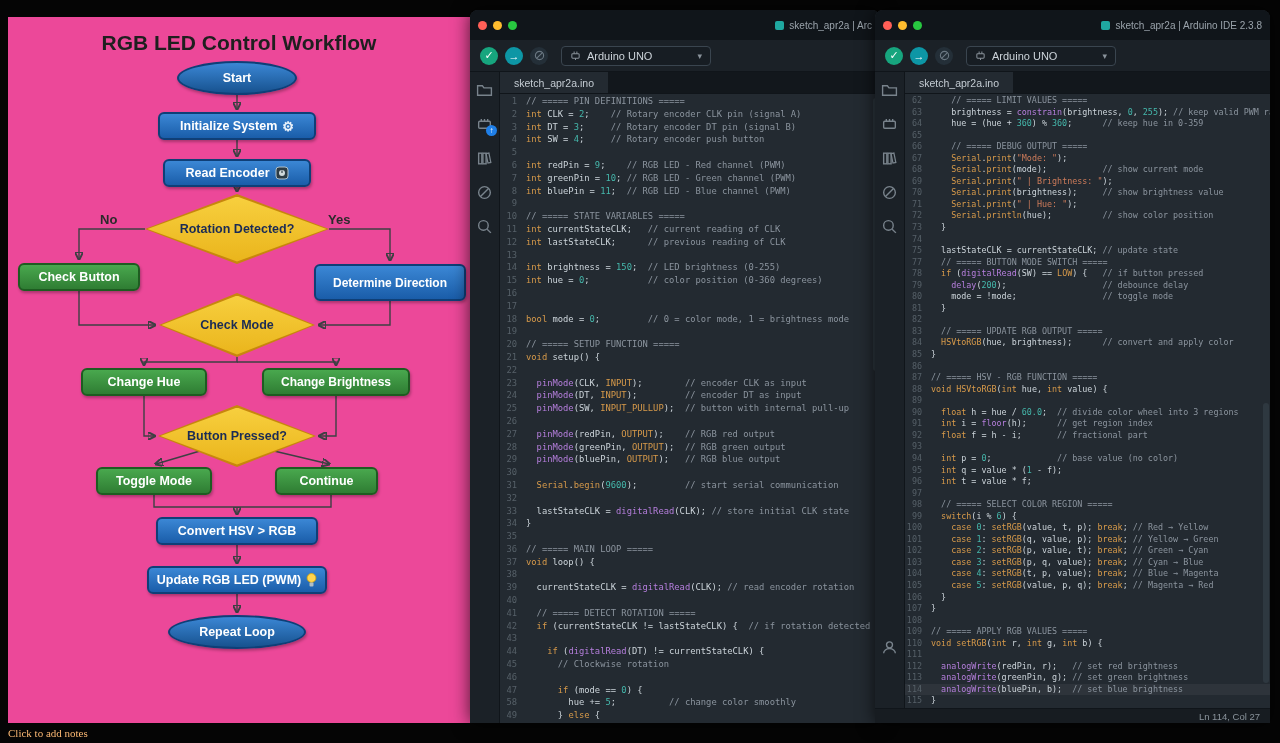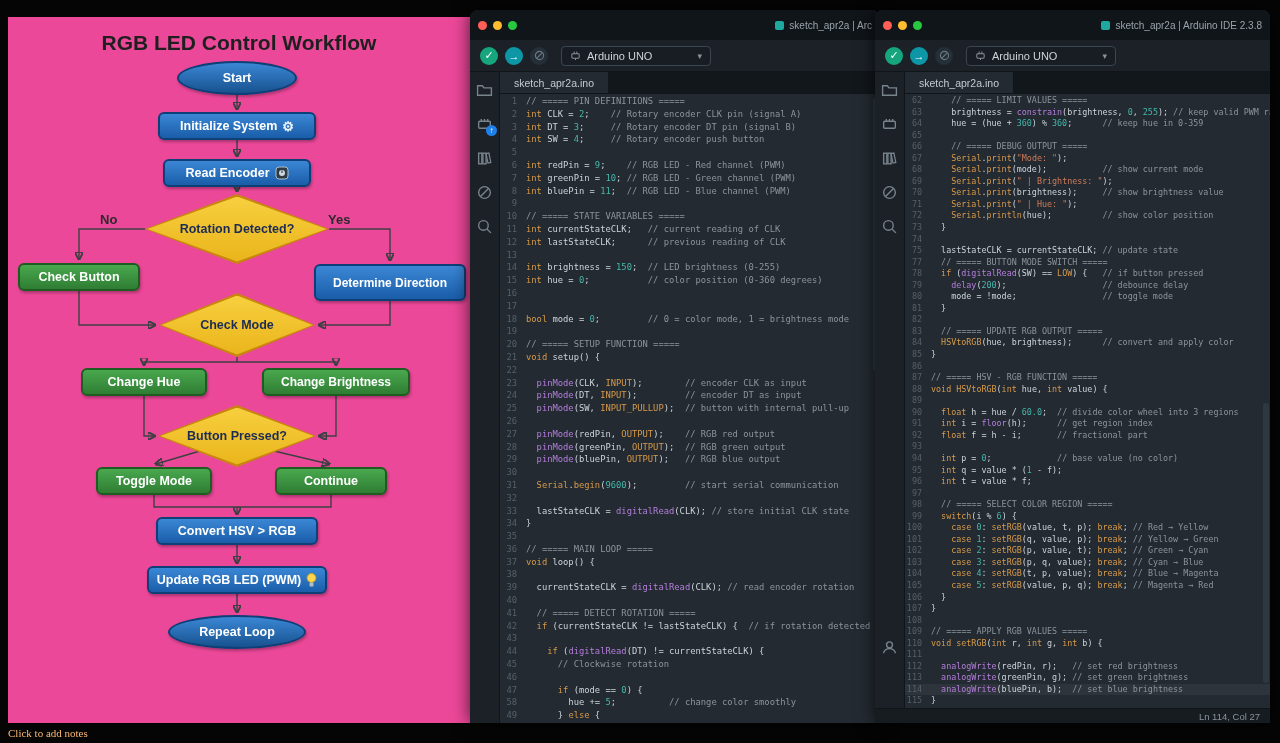--- a/index.html
+++ b/index.html
@@ -164,21 +164,21 @@
       </div>
 
     <div class="node diamond" style="left:150px;top:388px;width:158px;height:62px;">
         <span>Button Pressed?</span>
       </div>
 
     <div class="node rect green" style="left:88px;top:450px;width:116px;height:28px;">
         <span>Toggle Mode</span>
       </div>
 
-    <div class="node rect green" style="left:267px;top:450px;width:112px;height:28px;">
+    <div class="node rect green" style="left:267px;top:450px;width:103px;height:28px;">
         <span>Continue</span>
       </div>
 
     <div class="node rect blue" style="left:148px;top:500px;width:162px;height:28px;">
         <span>Convert HSV &gt; RGB</span>
       </div>
 
     <div class="node rect blue" style="left:139px;top:549px;width:180px;height:28px;text-align:center;">
       <span>Update RGB LED (PWM)</span>
       <svg width="11" height="15" viewBox="0 0 11 15">

